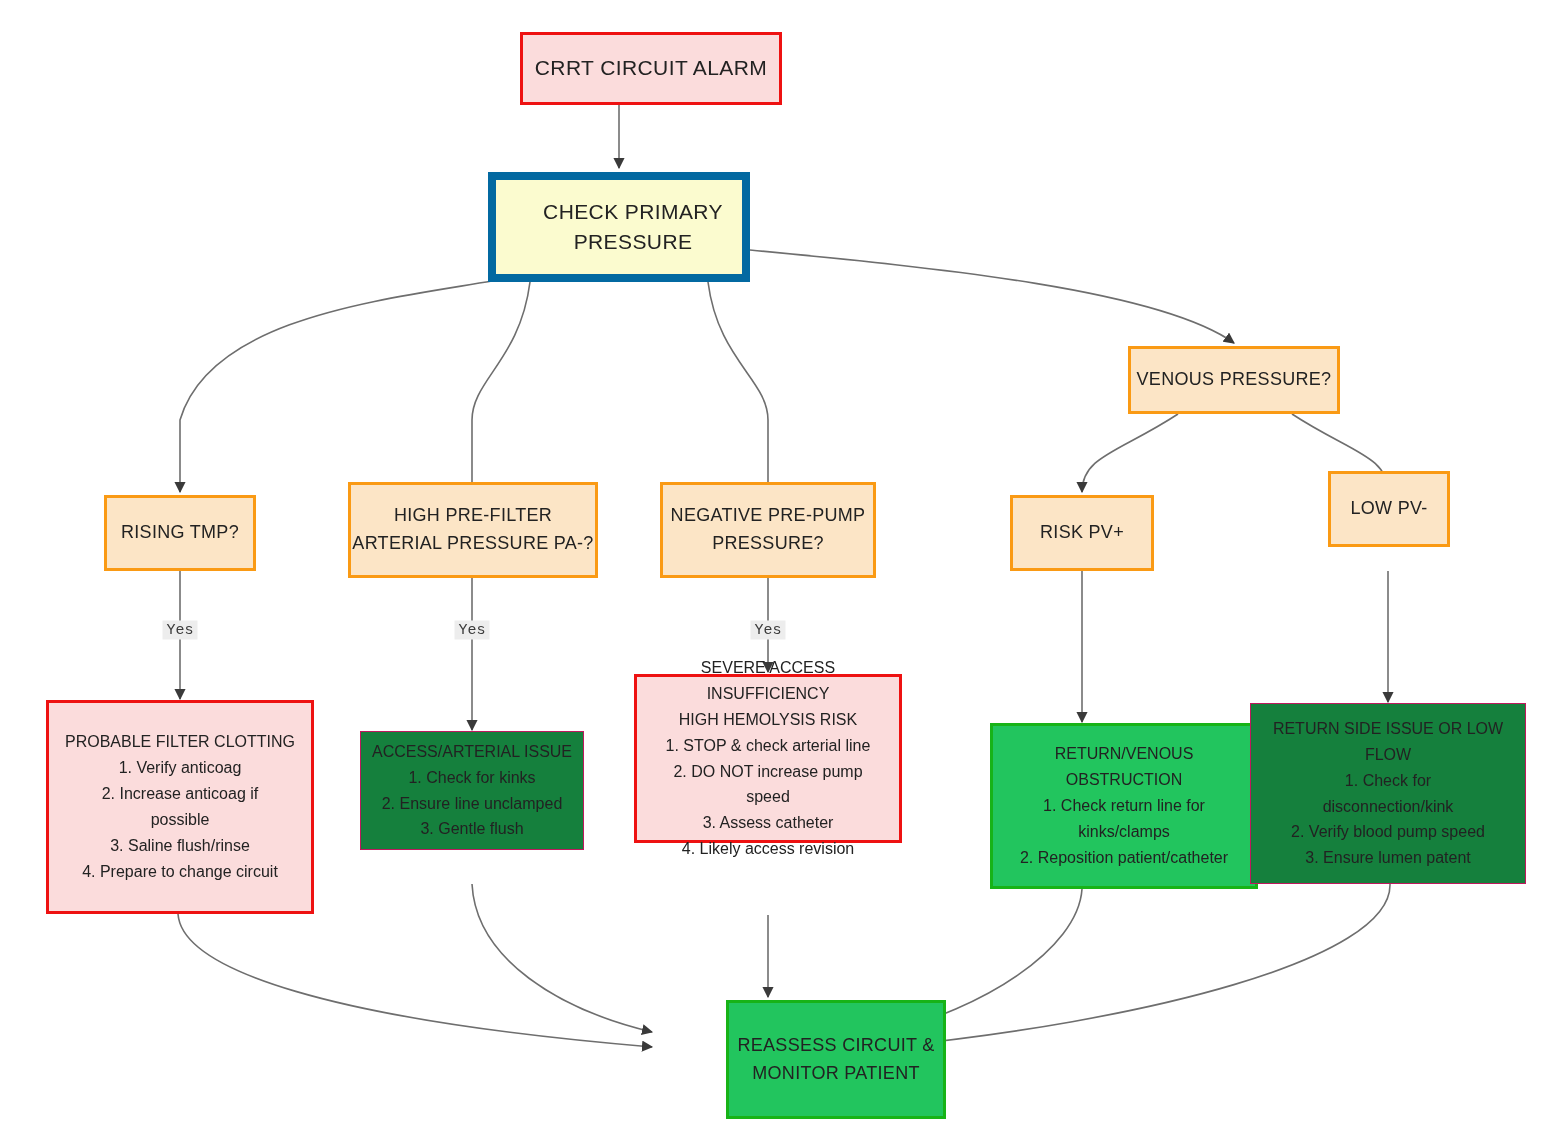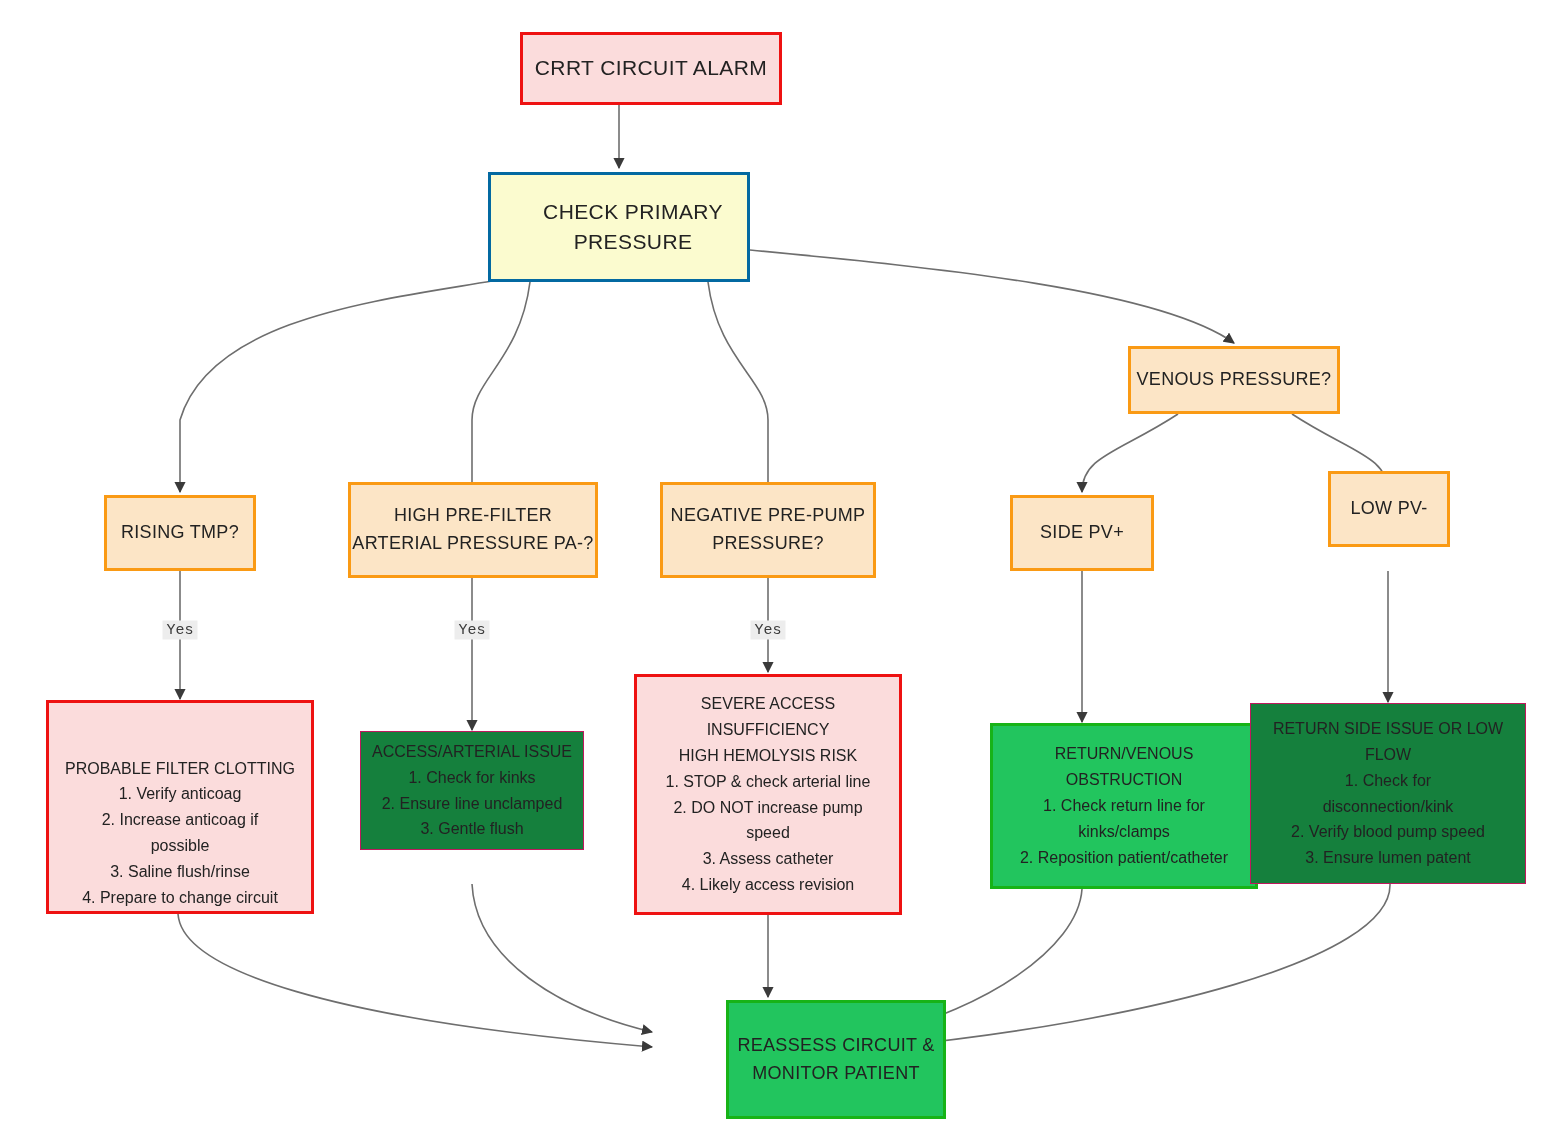--- a/index.html
+++ b/index.html
@@ -38,21 +38,21 @@
     display: block;
     white-space: nowrap;
   }
   
   .theme-red {
     background: #fbdcdc;
     border: 3px solid #ee1111;
   }
   .theme-yellow {
     background: #fbfbcf;
-    border: 3px solid #0369a1;
+    border: 8px solid #0369a1;
     padding-left: 28px;
   }
   .theme-orange {
     background: #fce5c6;
     border: 3px solid #fa9a14;
   }
   .theme-blue {
     background: #15803d;
     border: 1px solid #be185d;
   }
@@ -145,44 +145,44 @@
     <span class="line">HIGH PRE-FILTER</span>
     <span class="line">ARTERIAL PRESSURE PA-?</span>
   </div>
 
   <div class="node theme-orange t-mid" style="left:660px; top:482px; width:216px; height:96px;">
     <span class="line">NEGATIVE PRE-PUMP</span>
     <span class="line">PRESSURE?</span>
   </div>
 
   <div class="node theme-orange t-mid" style="left:1010px; top:495px; width:144px; height:76px;">
-    <span class="line">SIDE PV+</span>
+    <span class="line">RISK PV+</span>
   </div>
 
   <div class="node theme-orange t-mid" style="left:1328px; top:471px; width:122px; height:76px;">
     <span class="line">LOW PV-</span>
   </div>
 
-  <div class="node theme-red t-act" style="left:46px; top:700px; width:268px; height:214px;justify-content:flex-end;">
+  <div class="node theme-red t-act" style="left:46px; top:700px; width:268px; height:214px;">
     <span class="line title">PROBABLE FILTER CLOTTING</span>
     <span class="line">1. Verify anticoag</span>
     <span class="line">2. Increase anticoag if</span>
     <span class="line">possible</span>
     <span class="line">3. Saline flush/rinse</span>
     <span class="line">4. Prepare to change circuit</span>
   </div>
 
   <div class="node theme-blue t-act" style="left:360px; top:731px; width:224px; height:119px;">
     <span class="line title">ACCESS/ARTERIAL ISSUE</span>
     <span class="line">1. Check for kinks</span>
     <span class="line">2. Ensure line unclamped</span>
     <span class="line">3. Gentle flush</span>
   </div>
 
-  <div class="node theme-red t-act" style="left:634px; top:674px; width:268px; height:241px;">
+  <div class="node theme-red t-act" style="left:634px; top:674px; width:268px; height:169px;">
     <span class="line title">SEVERE ACCESS</span>
     <span class="line title">INSUFFICIENCY</span>
     <span class="line title">HIGH HEMOLYSIS RISK</span>
     <span class="line">1. STOP &amp; check arterial line</span>
     <span class="line">2. DO NOT increase pump</span>
     <span class="line">speed</span>
     <span class="line">3. Assess catheter</span>
     <span class="line">4. Likely access revision</span>
   </div>
 

